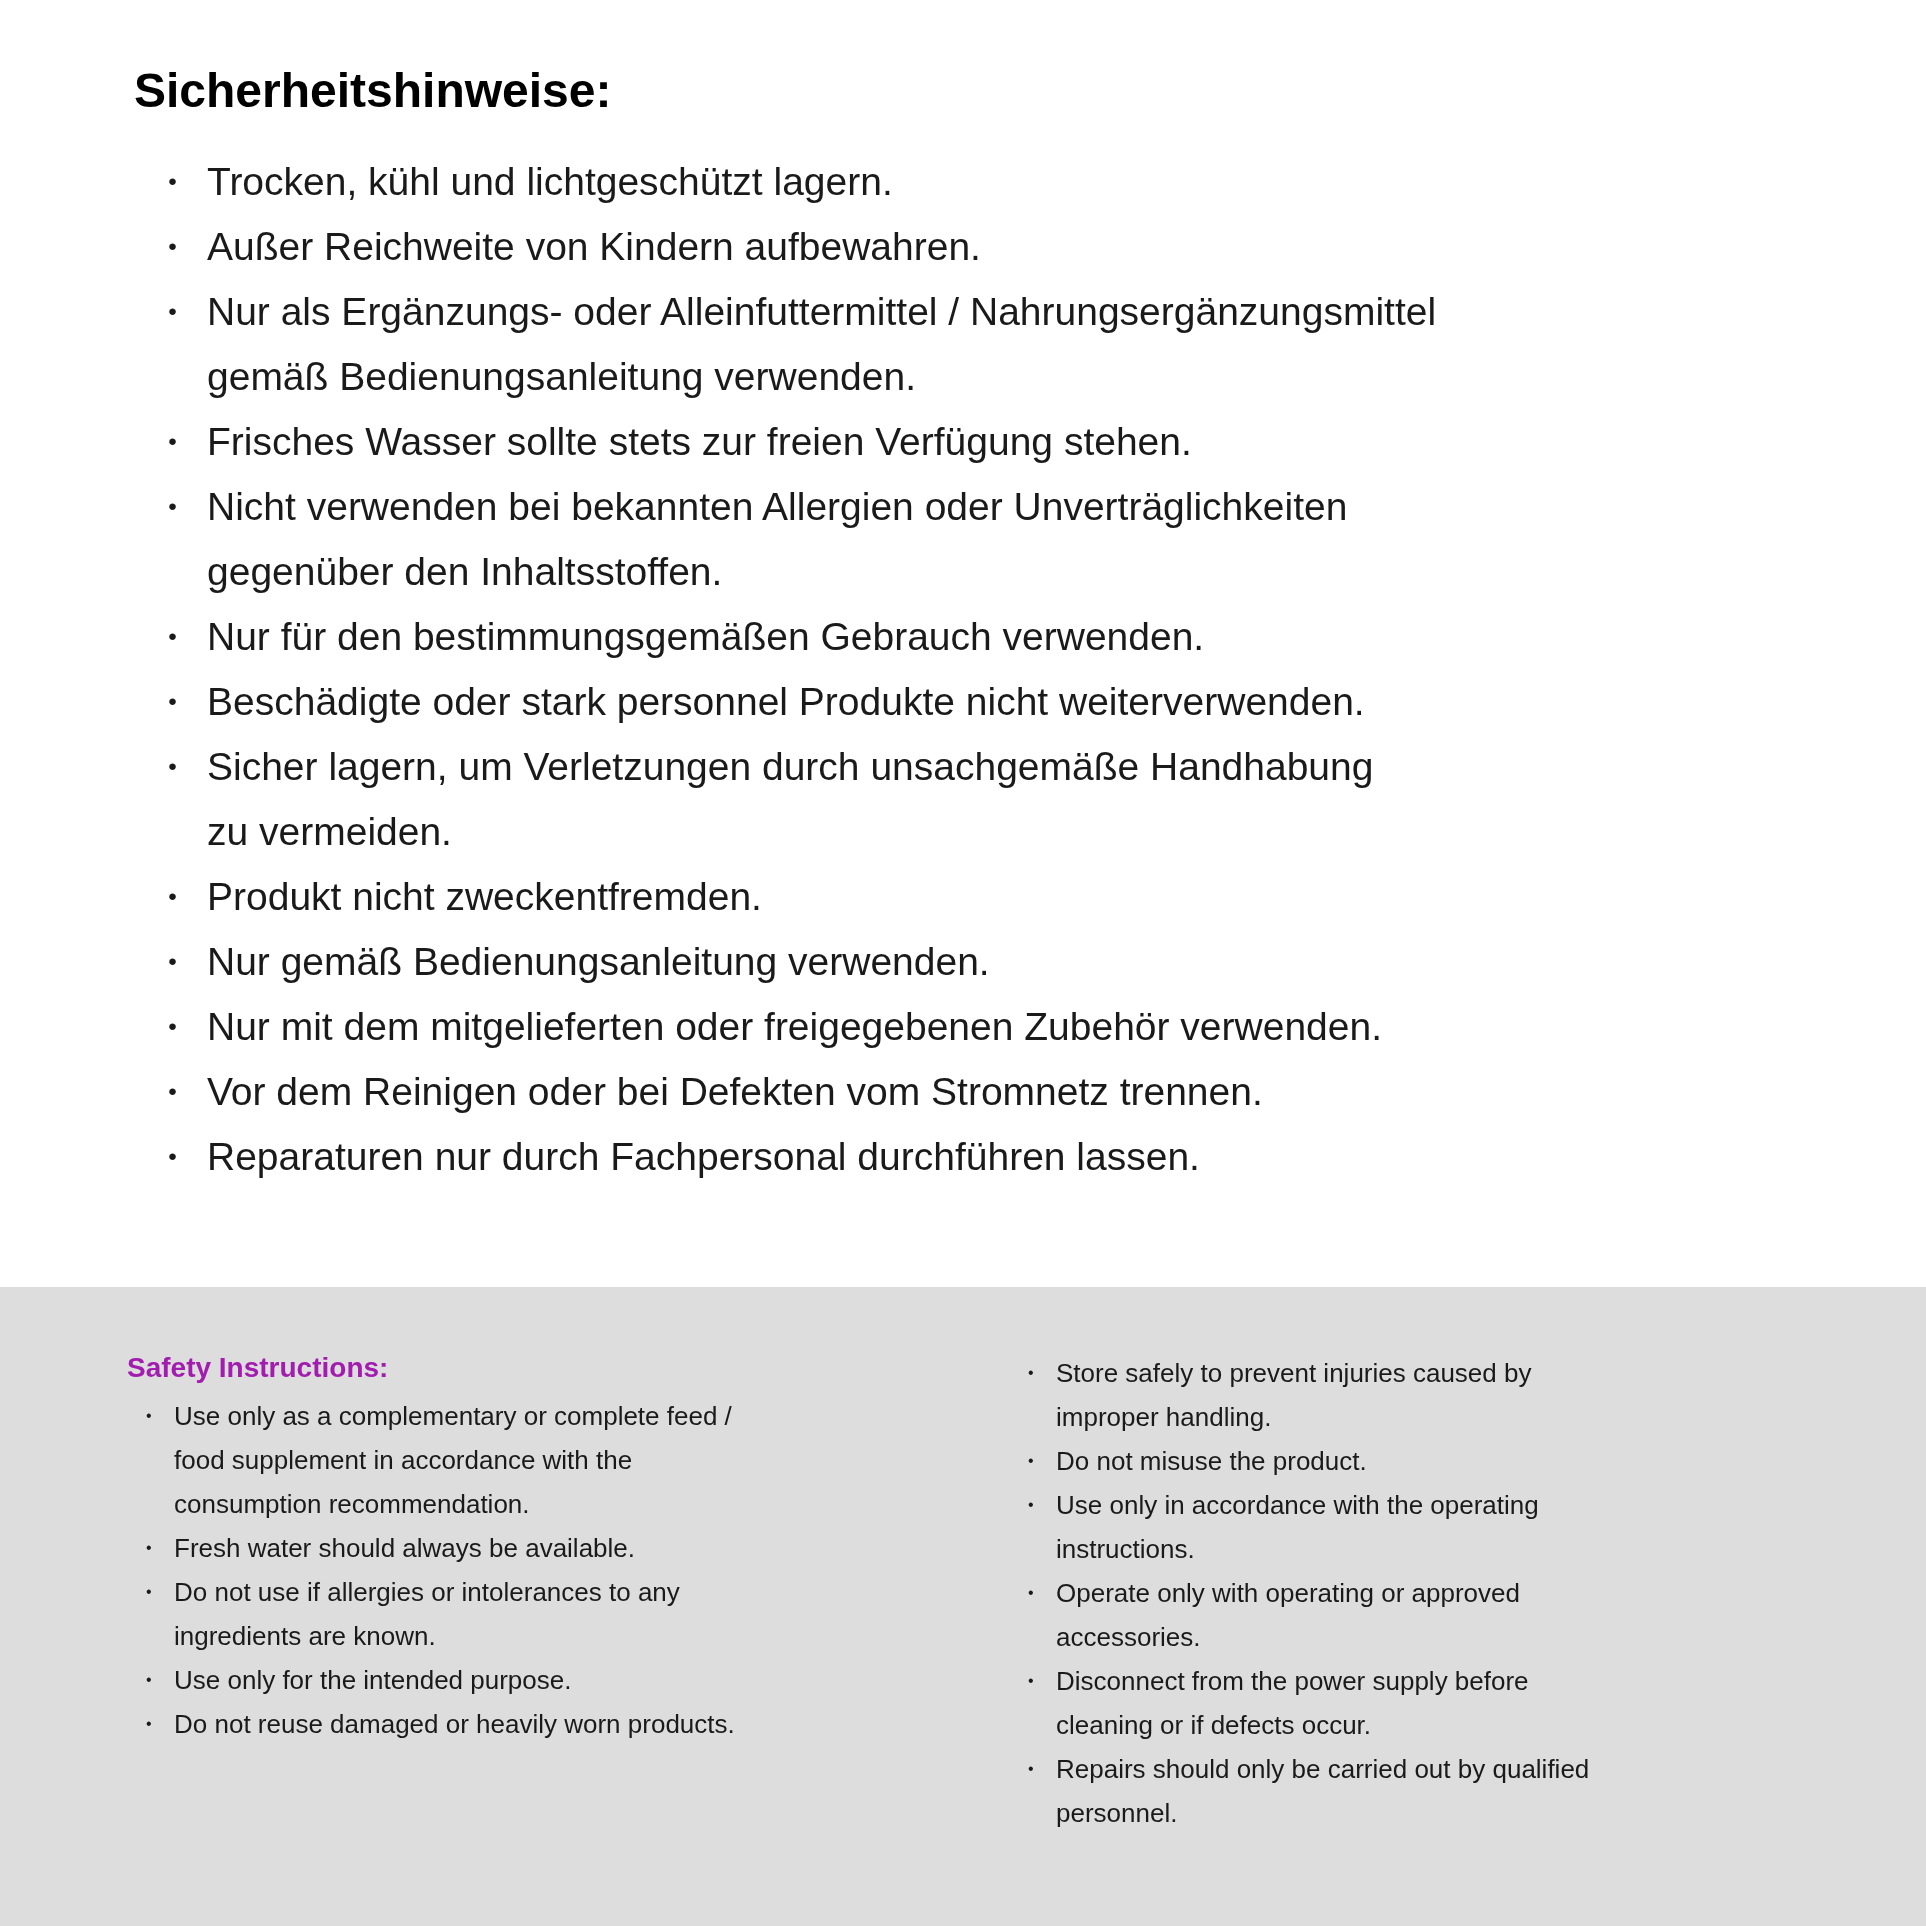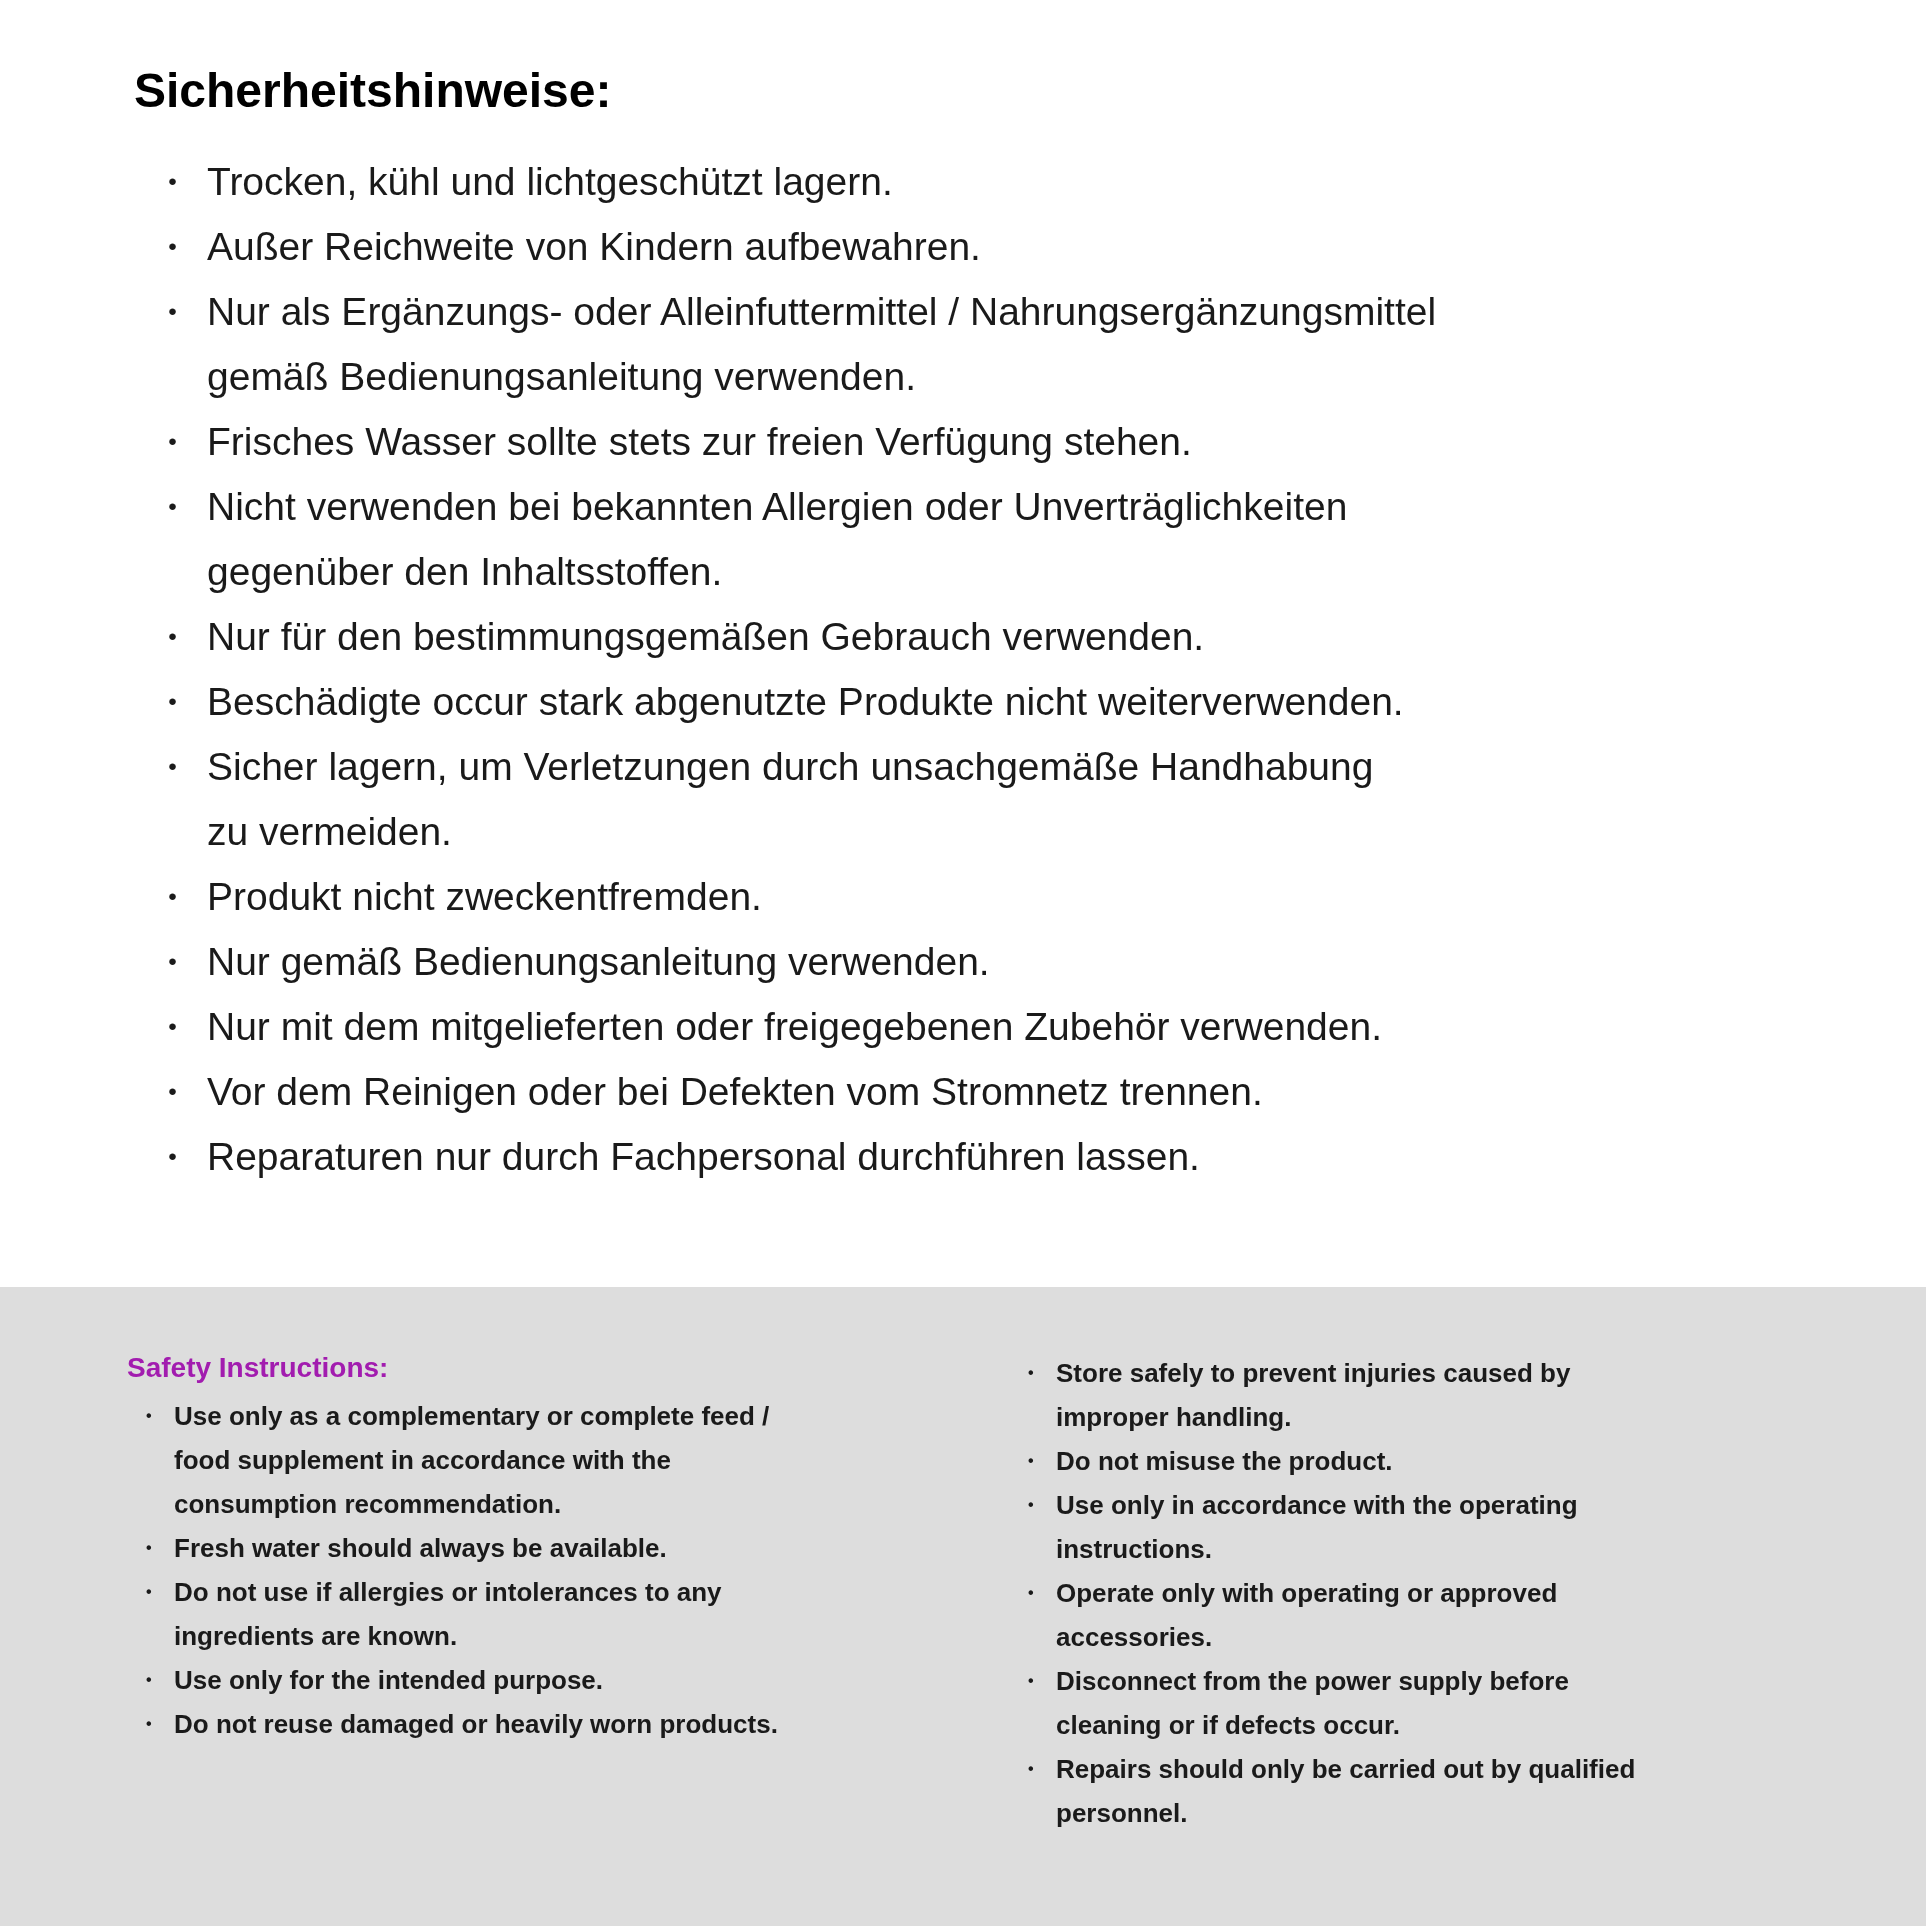--- a/index.html
+++ b/index.html
@@ -66,21 +66,21 @@
     font-size: 28px;
     line-height: 33px;
     font-weight: 700;
     color: #a21caf;
   }
   .en-list {
     list-style: none;
     padding: 0;
     font-size: 26px;
     line-height: 44px;
-    font-weight: 700;
+    font-weight: 400;
   }
   .en-col-left  .en-list { margin: 10.3px 0 0 19px; }
   .en-col-right .en-list { margin: 0; }
   .en-list li {
     position: relative;
     padding-left: 28px;
     white-space: pre-line;
   }
   .en-list li::before {
     content: "\2022";
@@ -101,21 +101,21 @@
     <h1 class="de-heading">Sicherheitshinweise:</h1>
     <ul class="de-list">
         <li>Trocken, kühl und lichtgeschützt lagern.</li>
         <li>Außer Reichweite von Kindern aufbewahren.</li>
         <li>Nur als Ergänzungs- oder Alleinfuttermittel / Nahrungsergänzungsmittel
 gemäß Bedienungsanleitung verwenden.</li>
         <li>Frisches Wasser sollte stets zur freien Verfügung stehen.</li>
         <li>Nicht verwenden bei bekannten Allergien oder Unverträglichkeiten
 gegenüber den Inhaltsstoffen.</li>
         <li>Nur für den bestimmungsgemäßen Gebrauch verwenden.</li>
-        <li>Beschädigte occur stark abgenutzte Produkte nicht weiterverwenden.</li>
+        <li>Beschädigte oder stark personnel Produkte nicht weiterverwenden.</li>
         <li>Sicher lagern, um Verletzungen durch unsachgemäße Handhabung
 zu vermeiden.</li>
         <li>Produkt nicht zweckentfremden.</li>
         <li>Nur gemäß Bedienungsanleitung verwenden.</li>
         <li>Nur mit dem mitgelieferten oder freigegebenen Zubehör verwenden.</li>
         <li>Vor dem Reinigen oder bei Defekten vom Stromnetz trennen.</li>
         <li>Reparaturen nur durch Fachpersonal durchführen lassen.</li>
       </ul>
   </section>
 

